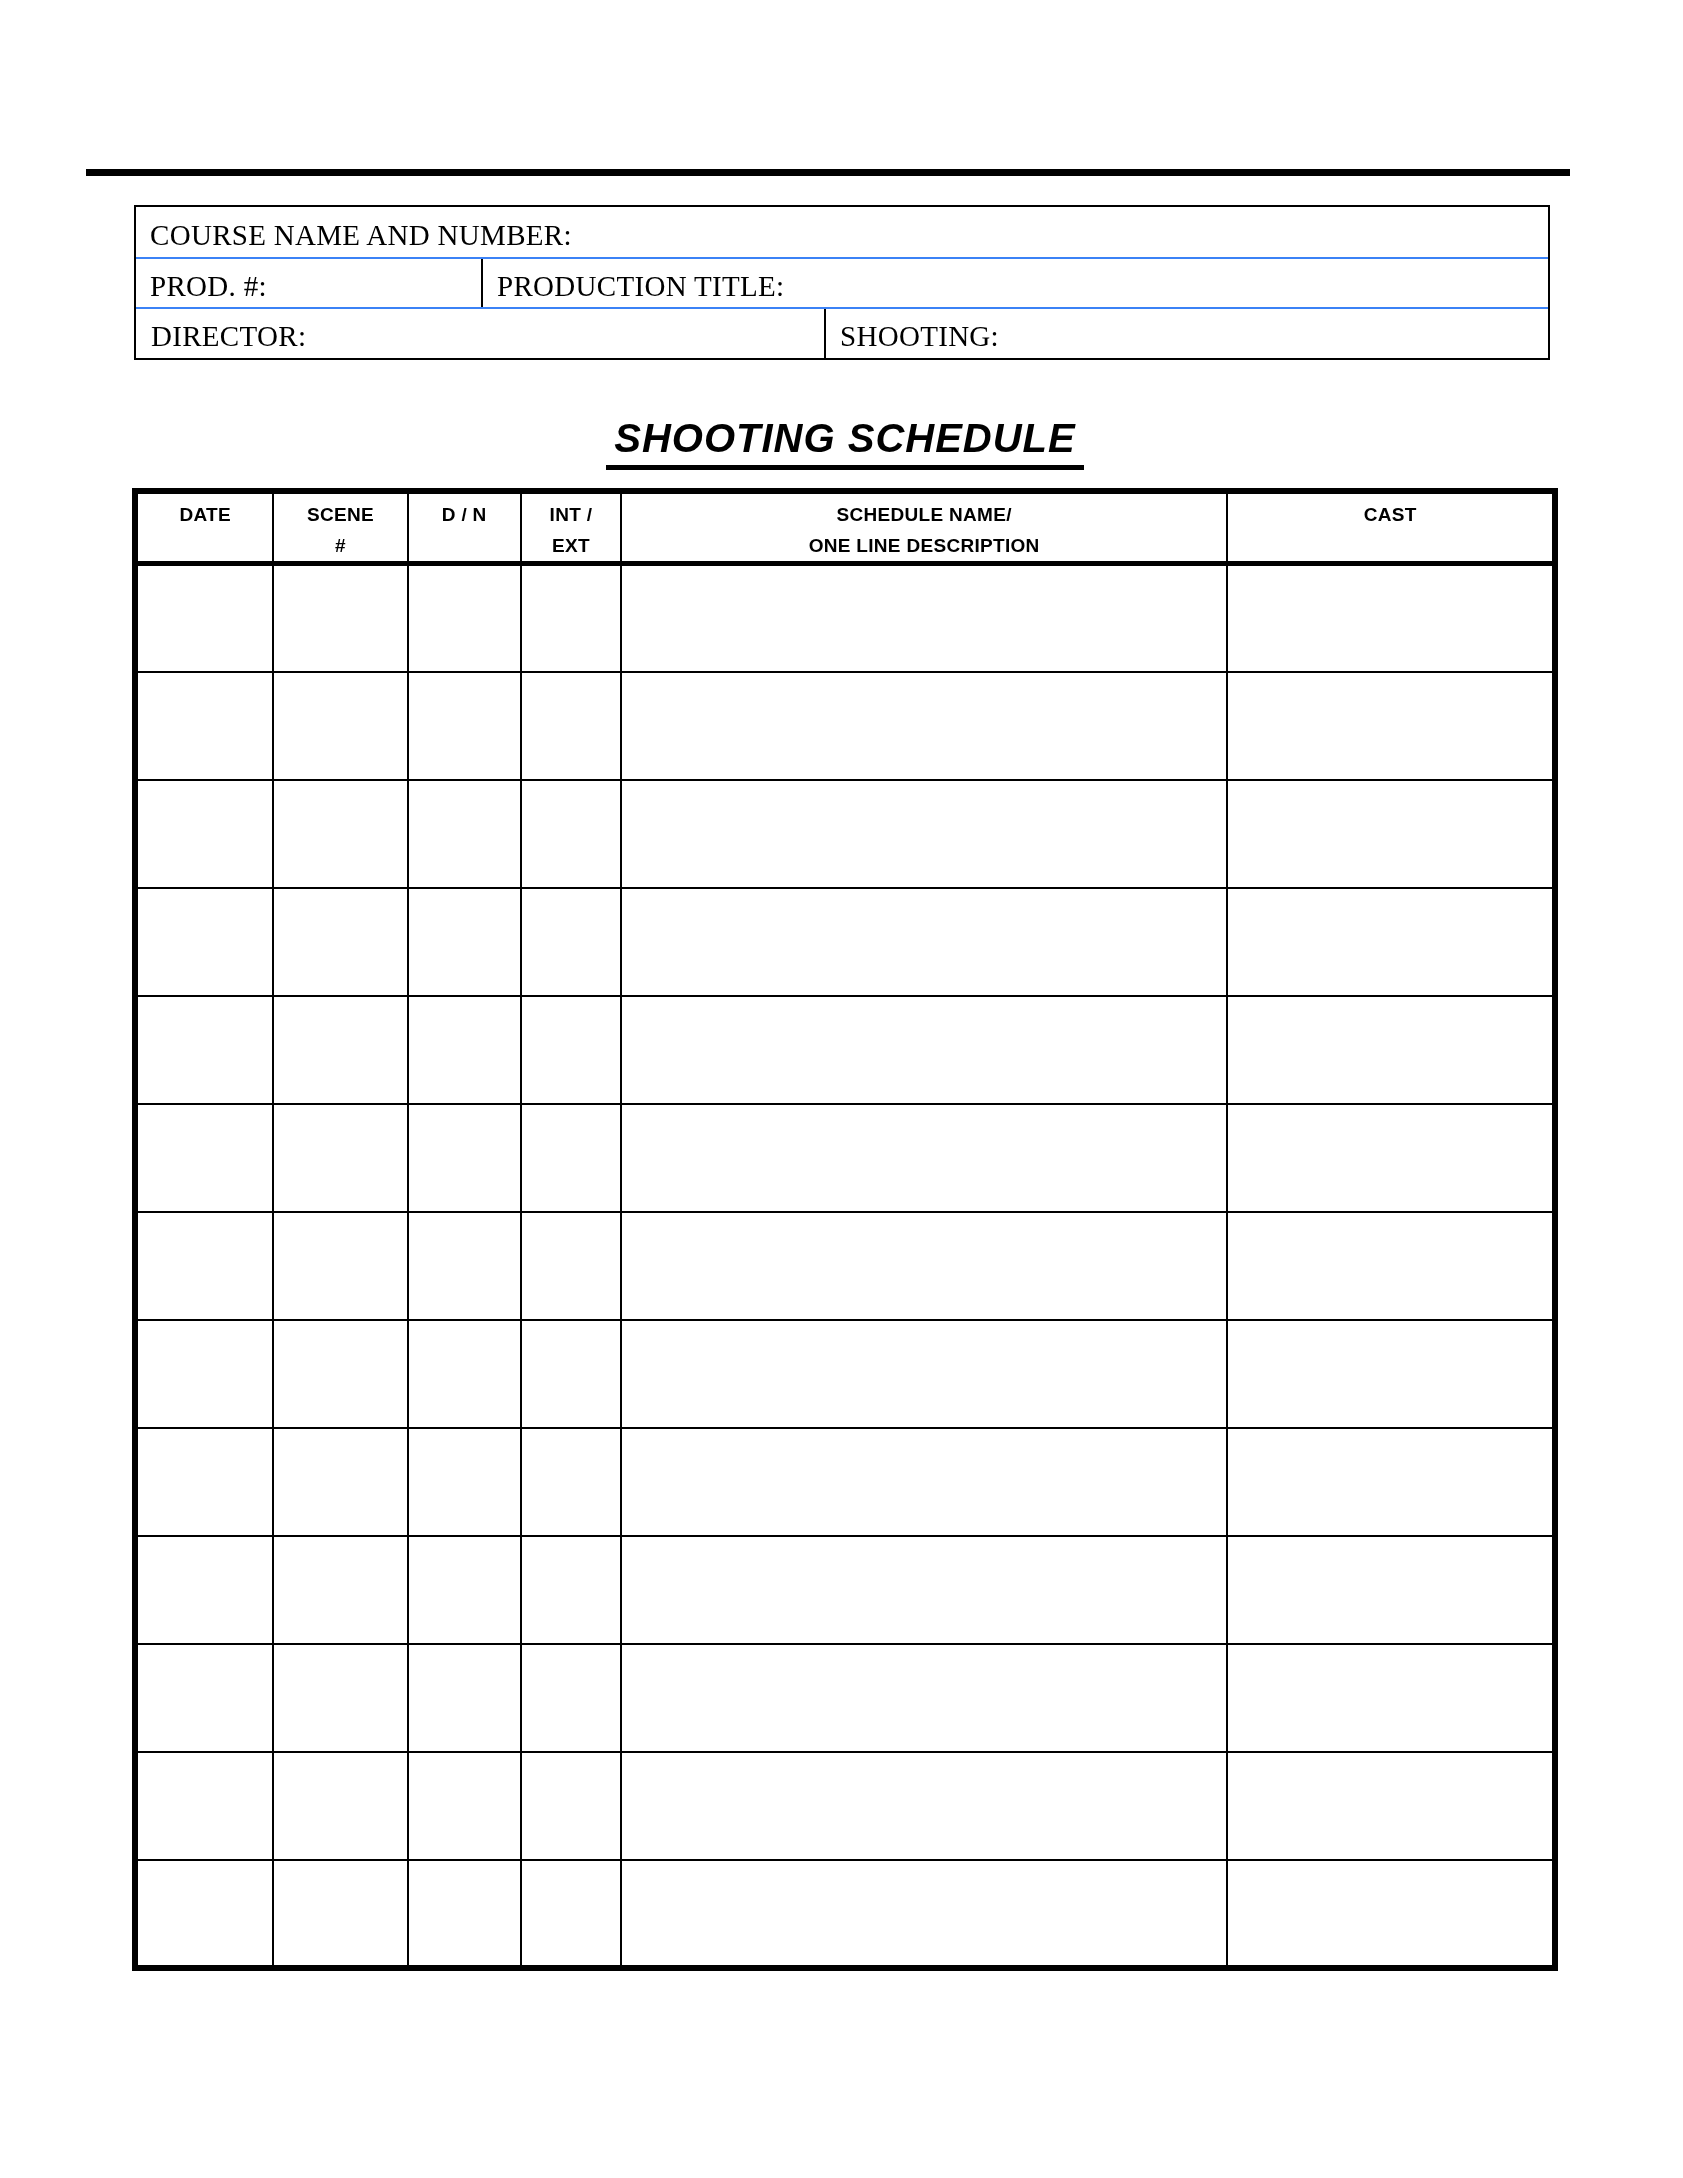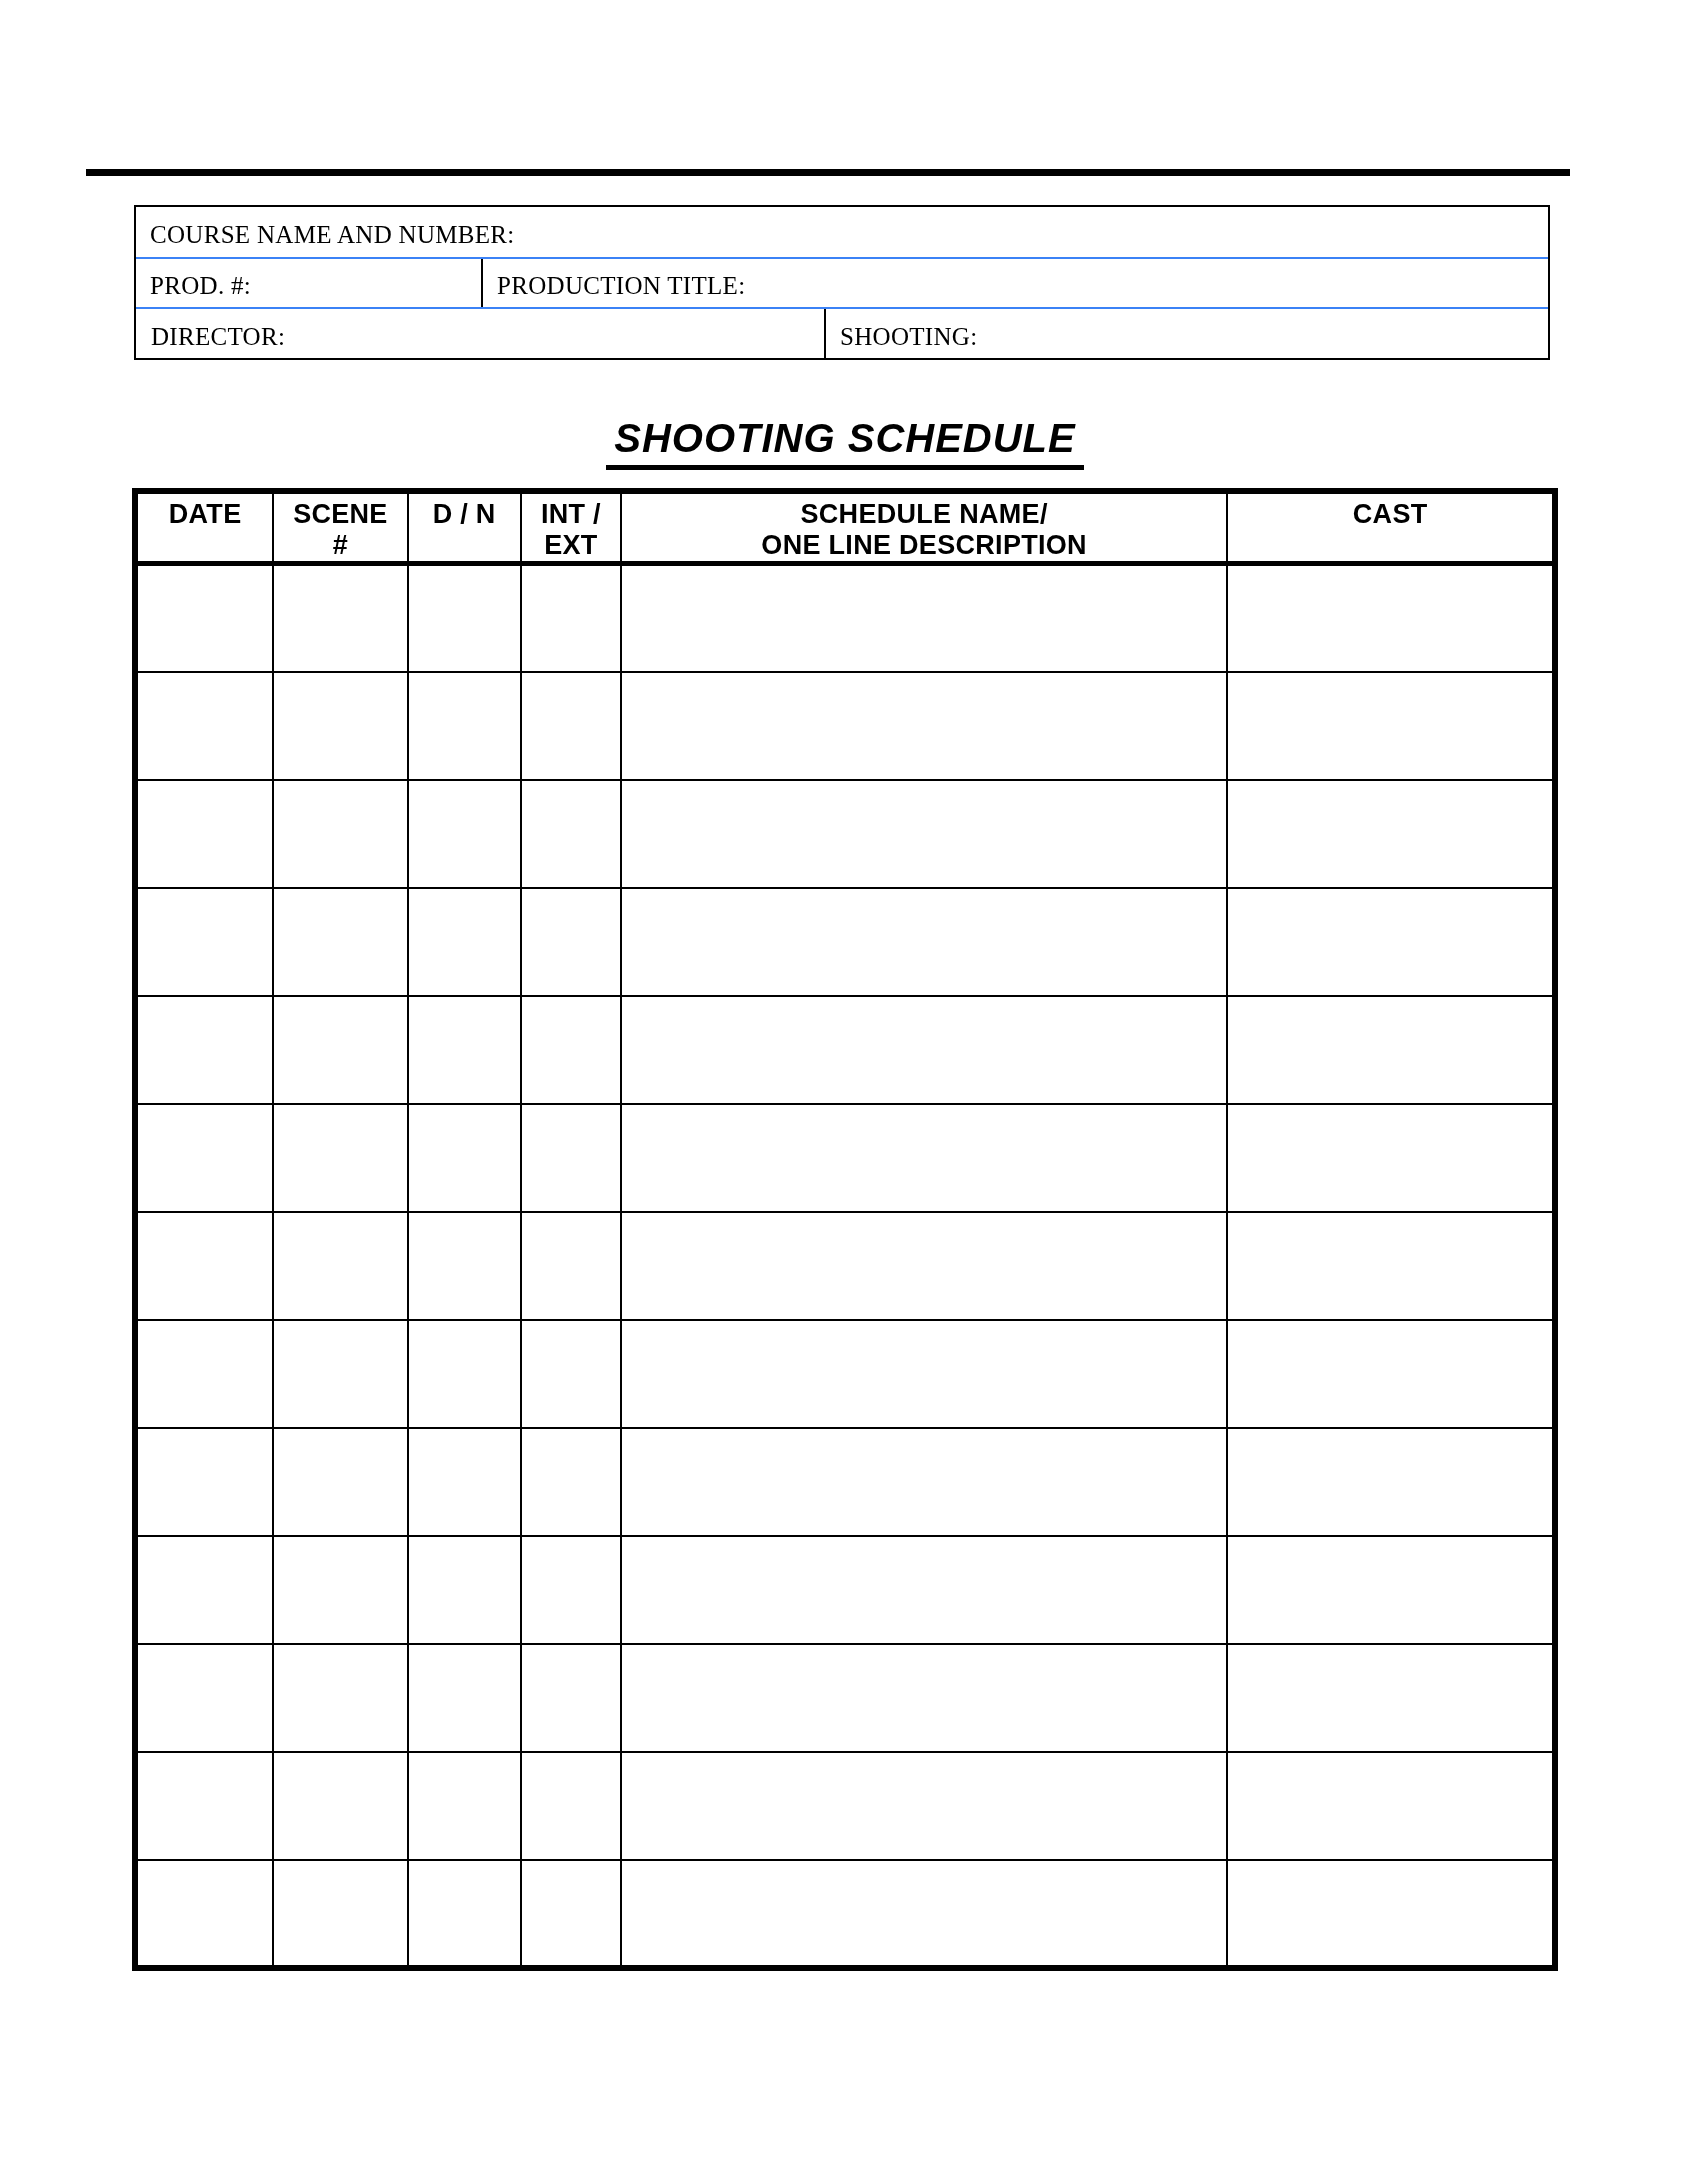--- a/index.html
+++ b/index.html
@@ -33,21 +33,21 @@
   .prod-row {
     display: flex;
     height: 50px;
   }
   .prod-row + .prod-row { border-top: 2px solid #3b82f6; text-align: right; }
   .prod-row.last { height: 51px; }
   .prod-cell {
     display: flex;
     align-items: center;
     padding: 8px 10px 2px 14px;
-    font-size: 25px;
+    font-size: 29px;
     letter-spacing: 0.3px;
     flex: 1 1 auto;
     overflow: hidden;
     white-space: nowrap;
   }
   .prod-cell + .prod-cell { border-left: 2px solid #000000; }
   .w-prod { flex: 0 0 345px; }
   .w-dir  { flex: 0 0 688px; padding-left: 15px; }
 
   
@@ -80,21 +80,21 @@
     table-layout: fixed;
   }
   .sched th, .sched td {
     border: 2px solid #000000;
   }
   .sched { border: 6px solid #000000; }
   .sched thead th {
     border-bottom: 5px solid #000000;
     font-family: "Liberation Sans", sans-serif;
     font-weight: bold;
-    font-size: 27px;
+    font-size: 19px;
     line-height: 31px;
     vertical-align: top;
     text-align: center;
     padding-top: 5px;
     height: 69px;
     letter-spacing: 0.3px;
   }
   .sched tbody td {
     height: 108px;
     background: #ffffff;

